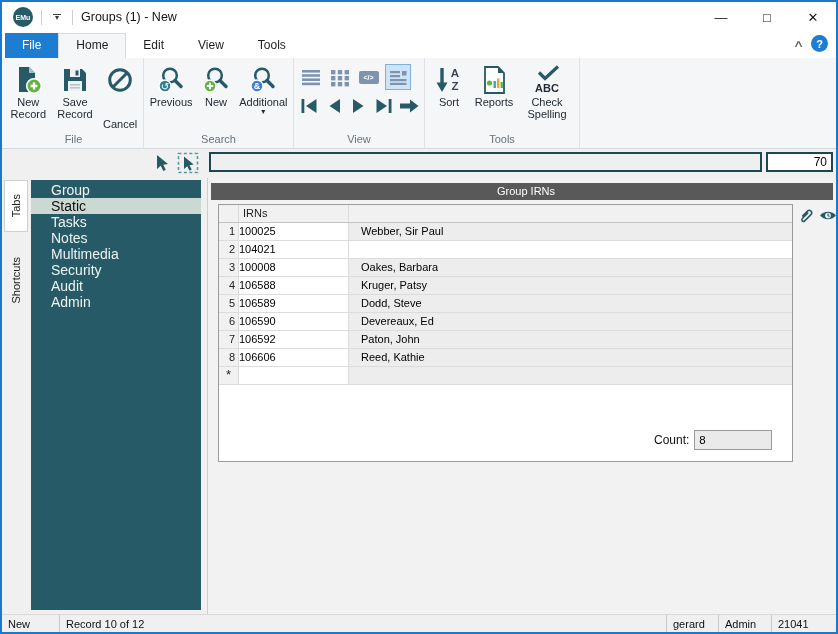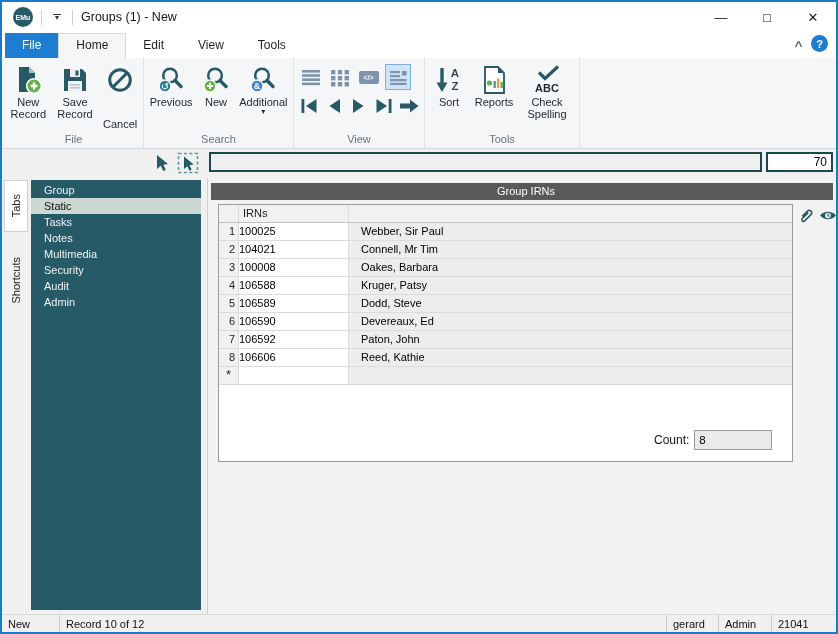--- a/index.html
+++ b/index.html
@@ -61,21 +61,21 @@
 
   
   .bodyrow { display:flex; height:436px; }
   .side { width:206px; position:relative; background:#f0f0f0; border-right:1px solid #cfcfcf; }
   .vtab { position:absolute; left:2px; width:24px; display:flex; align-items:center; justify-content:center;
     font-size:11px; color:#222; }
   .vtab span { writing-mode:vertical-rl; transform:rotate(180deg); }
   .vtab.tabs { top:2px; height:52px; background:#fff; border:1px solid #cfcfcf; }
   .vtab.shortcuts { top:58px; height:88px; }
   .tealpanel { position:absolute; left:29px; top:2px; width:170px; height:430px; background:#265a66; padding-top:2px; }
-  .sideitem { height:16px; line-height:16px; padding-left:13px; font-size:11px; color:#eef3f3; cursor:default; }
+  .sideitem { height:16px; line-height:16px; padding-left:20px; font-size:14px; color:#eef3f3; cursor:default; }
   .sideitem.selected { background:#ccd8d2; color:#101010; }
 
   .main { flex:1; position:relative; background:#f1f2f1; }
   .panelhdr { position:absolute; left:3px; right:3px; top:5px; height:17px; background:#595959;
     color:#fff; font-size:11px; line-height:17px; padding-left:8px;text-align:center; }
 
   .grid { position:absolute; left:10px; top:26px; width:575px; height:258px; background:#fff; border:1px solid #9a9a9a; }
   .trow { display:flex; height:18px; border-bottom:1px solid #dcdcdc; }
   .trow.hdr { background:#f1f1f1; border-bottom:1px solid #c2c2c2; }
   .cell { font-size:11px; line-height:17px; border-right:1px solid #dcdcdc; overflow:hidden; white-space:nowrap; }
@@ -381,21 +381,20 @@
           <div class="cell irn">IRNs</div>
         </div>
         <div class="trow">
           <div class="cell num">1</div>
           <div class="cell irn">100025</div>
           <div class="cell sum">Webber, Sir Paul</div>
         </div>
         <div class="trow">
           <div class="cell num">2</div>
           <div class="cell irn">104021</div>
-          <div class="cell sum">Connell, Mr Tim</div>
         </div>
         <div class="trow">
           <div class="cell num">3</div>
           <div class="cell irn">100008</div>
           <div class="cell sum">Oakes, Barbara</div>
         </div>
         <div class="trow">
           <div class="cell num">4</div>
           <div class="cell irn">106588</div>
           <div class="cell sum">Kruger, Patsy</div>

